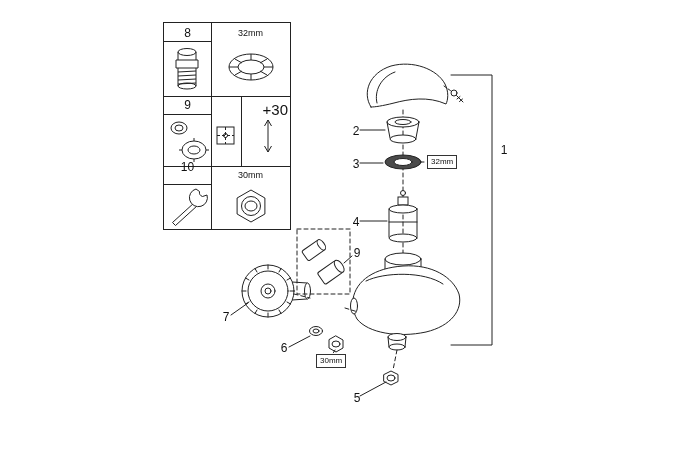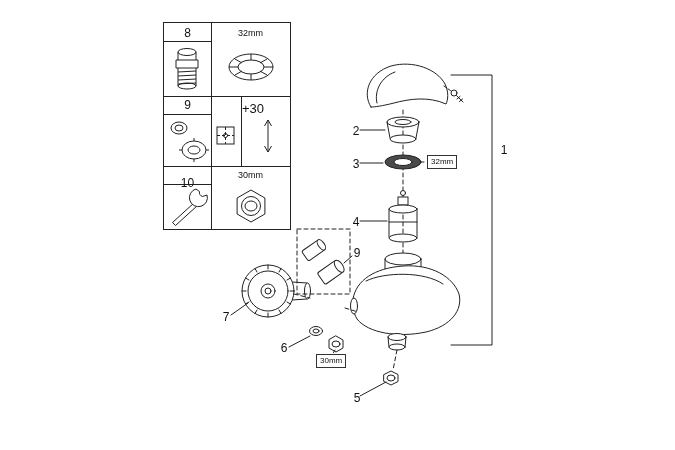--- a/index.html
+++ b/index.html
@@ -10,21 +10,21 @@
   .dim-box{position:absolute;border:1px solid #333;background:#fff;font-size:8px;
            line-height:1.25;padding:1px 3px;color:#111;white-space:nowrap;}
   .parts-table{position:absolute;left:163px;top:22px;width:126px;height:206px;
                border:1px solid #222;background:#fff;}
   .pt-col-line{position:absolute;left:47px;top:0;bottom:0;width:1px;background:#222;}
   .pt-sub-line{position:absolute;left:77px;top:73px;height:70px;width:1px;background:#222;}
   .pt-row-line{position:absolute;left:0;right:0;height:1px;background:#222;}
   .pt-num-line{position:absolute;left:0;width:47px;height:1px;background:#222;}
   .pt-num{position:absolute;left:0;width:47px;text-align:center;font-size:12px;}
   .pt-dim{position:absolute;left:47px;width:79px;text-align:center;font-size:9px;}
-  .pt-plus{position:absolute;left:78px;top:78px;width:46px;text-align:left;font-size:13px;}
+  .pt-plus{position:absolute;left:78px;top:78px;width:46px;text-align:right;font-size:15px;}
   .pt-icon{position:absolute;}
 </style>
 </head>
 <body>
 
 <div class="canvas">
 
   <svg class="svg-layer" width="675" height="450" viewBox="0 0 675 450">
     <g fill="none" stroke="#222" stroke-width="1" stroke-linecap="round">
 
@@ -141,21 +141,21 @@
     <div class="pt-col-line"></div>
     <div class="pt-sub-line"></div>
     <div class="pt-row-line" style="top:73px"></div>
     <div class="pt-row-line" style="top:143px"></div>
     <div class="pt-num-line" style="top:18px"></div>
     <div class="pt-num-line" style="top:91px"></div>
     <div class="pt-num-line" style="top:161px"></div>
 
     <div class="pt-num" style="top:3px">8</div>
     <div class="pt-num" style="top:75px">9</div>
-    <div class="pt-num" style="top:153px">10</div>
+    <div class="pt-num" style="top:137px">10</div>
 
     <div class="pt-dim" style="top:5px">32mm</div>
     <div class="pt-plus">+30</div>
     <div class="pt-dim" style="top:147px">30mm</div>
 
     <svg class="pt-icon" style="left:3px;top:23px" width="40" height="46" viewBox="0 0 40 46">
       <g fill="none" stroke="#222" stroke-width="1">
         <ellipse cx="20" cy="6" rx="9" ry="3.5" fill="#fff"></ellipse>
         <path d="M11,6 L11,14 M29,6 L29,14 M9,14 L31,14 M9,14 L9,22 M31,14 L31,22 M9,22 L31,22"></path>
         <path d="M11,22 L11,40 M29,22 L29,40"></path>

